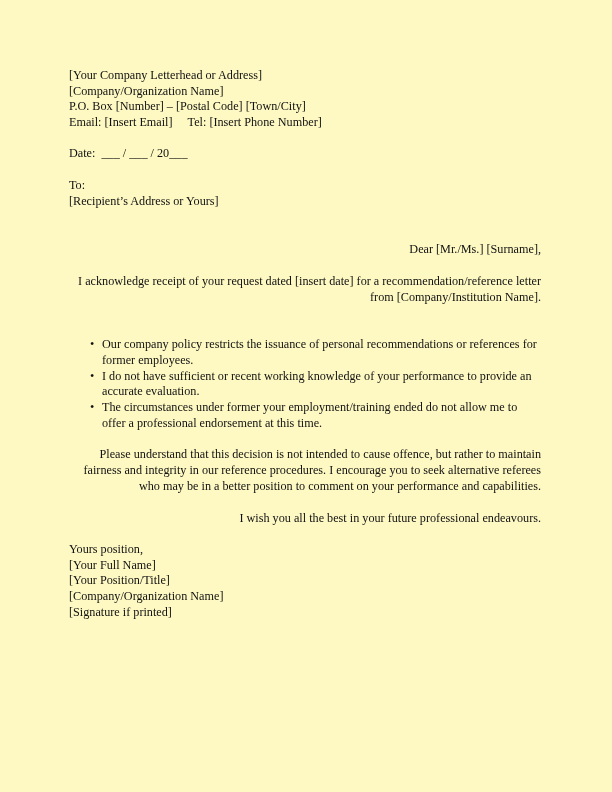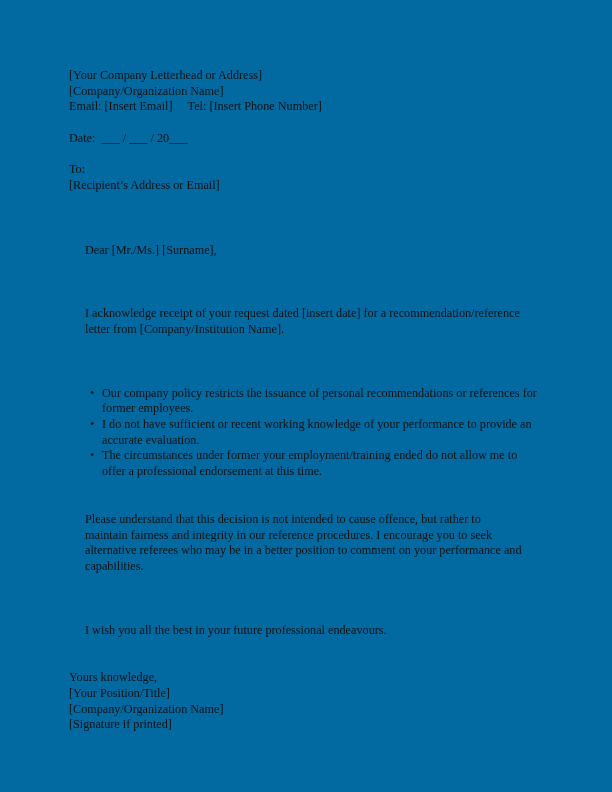--- a/index.html
+++ b/index.html
@@ -13,42 +13,42 @@
     height: 792px;
     overflow: hidden;
     font-family: "Liberation Serif", "DejaVu Serif", serif;
     color: #111111;
     -webkit-font-smoothing: antialiased;
   }
   .page {
     position: relative;
     width: 612px;
     height: 792px;
-    background: #0369a1;
+    background: #fef9c3;
     box-sizing: border-box;
   }
   .letter {
     position: absolute;
     left: 69px;
     top: 68px;
     width: 472px;
   }
   .line {
     font-size: 12.2px;
     line-height: 15.6px;
     white-space: pre-wrap;
   }
   .gap-md { height: 16px; }
   .gap-lg { height: 17px; }
 
   .para {
     font-size: 12.2px;
     line-height: 15.7px;
-    margin: 16px;
-    text-align: left;
+    margin: 0;
+    text-align: right;
   }
   .subject {
     font-size: 12.6px;
     line-height: 16px;
     font-weight: bold;
     margin: 0;
     letter-spacing: 0.1px;
   }
   .tabgap {
     display: inline-block;
@@ -77,32 +77,33 @@
 </style>
 </head>
 <body>
 
 <div class="page">
   <div class="letter">
 
     <div>
       <div class="line">[Your Company Letterhead or Address]</div>
       <div class="line">[Company/Organization Name]</div>
+      <div class="line">P.O. Box [Number] – [Postal Code] [Town/City]</div>
       <div class="line"><span>Email: [Insert Email]</span><span class="tabgap"></span><span>Tel: [Insert Phone Number]</span></div>
     </div>
 
     <div class="gap-md"></div>
 
     <div class="line">Date:  ___ / ___ / 20___</div>
 
     <div class="gap-md"></div>
 
     <div>
       <div class="line">To:</div>
-      <div class="line">[Recipient’s Address or Email]</div>
+      <div class="line">[Recipient’s Address or Yours]</div>
     </div>
 
     <div class="gap-lg"></div>
 
 
     <div class="gap-md"></div>
 
     <div class="para">Dear [Mr./Ms.] [Surname],</div>
 
     <div class="gap-md"></div>
@@ -124,20 +125,21 @@
 
     <p class="para">Please understand that this decision is not intended to cause offence, but rather to maintain fairness and integrity in our reference procedures. I encourage you to seek alternative referees who may be in a better position to comment on your performance and capabilities.</p>
 
     <div class="gap-md"></div>
 
     <p class="para">I wish you all the best in your future professional endeavours.</p>
 
     <div class="gap-md"></div>
 
     <div>
-      <div class="line">Yours knowledge,</div>
+      <div class="line">Yours position,</div>
+      <div class="line">[Your Full Name]</div>
       <div class="line">[Your Position/Title]</div>
       <div class="line">[Company/Organization Name]</div>
       <div class="line">[Signature if printed]</div>
     </div>
 
   </div>
 </div>
 
 </body></html>

